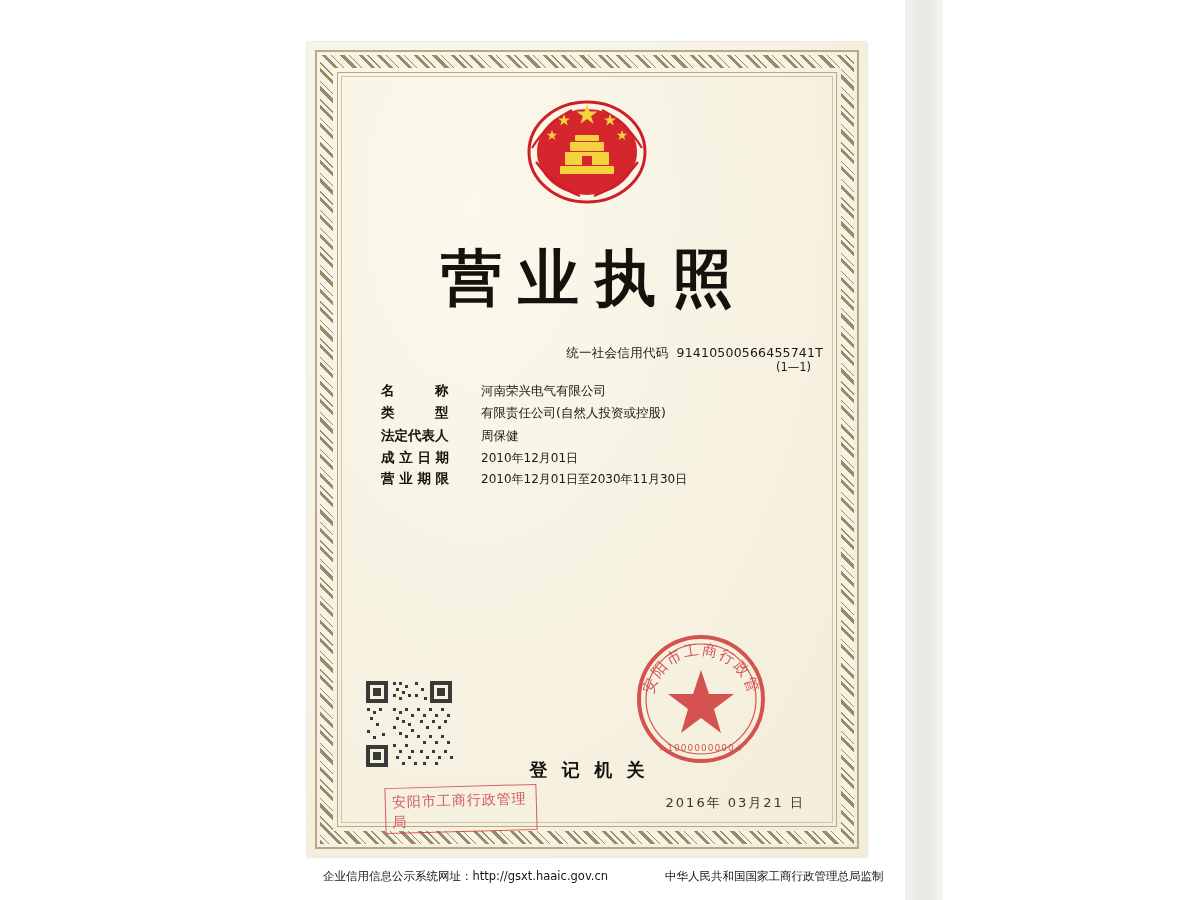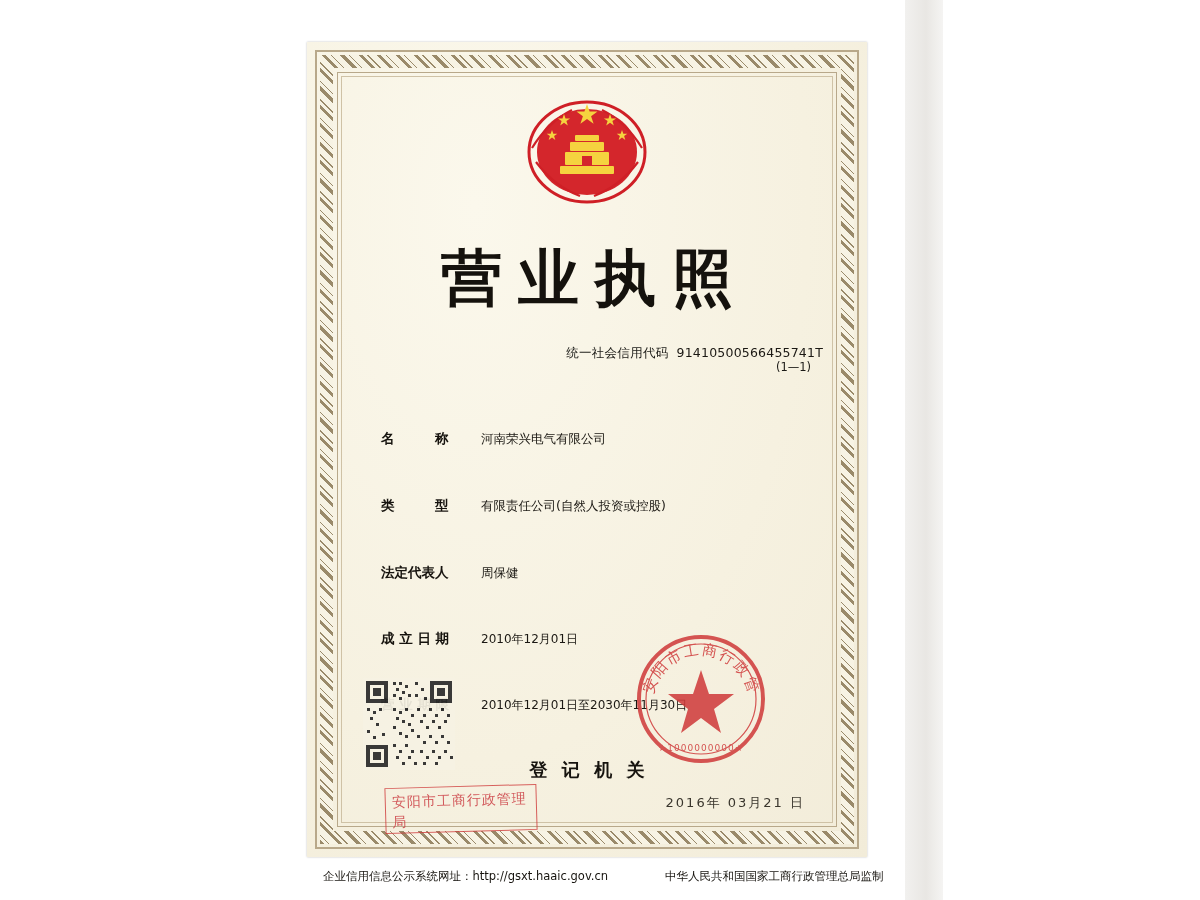--- a/index.html
+++ b/index.html
@@ -127,21 +127,20 @@
   .fields {
     position: absolute;
     top: 340px;
     left: 74px;
     right: 44px;
   }
   .row {
     display: flex;
     align-items: flex-start;
     margin-bottom: 3.5px;
-    margin-top: 48px;
   }
   .lbl {
     width: 92px;
     flex: 0 0 92px;
     font-family: "DejaVu Sans", sans-serif;
     font-size: 13.5px;
     font-weight: bold;
     color: #16130e;
     display: flex;
     justify-content: space-between;

